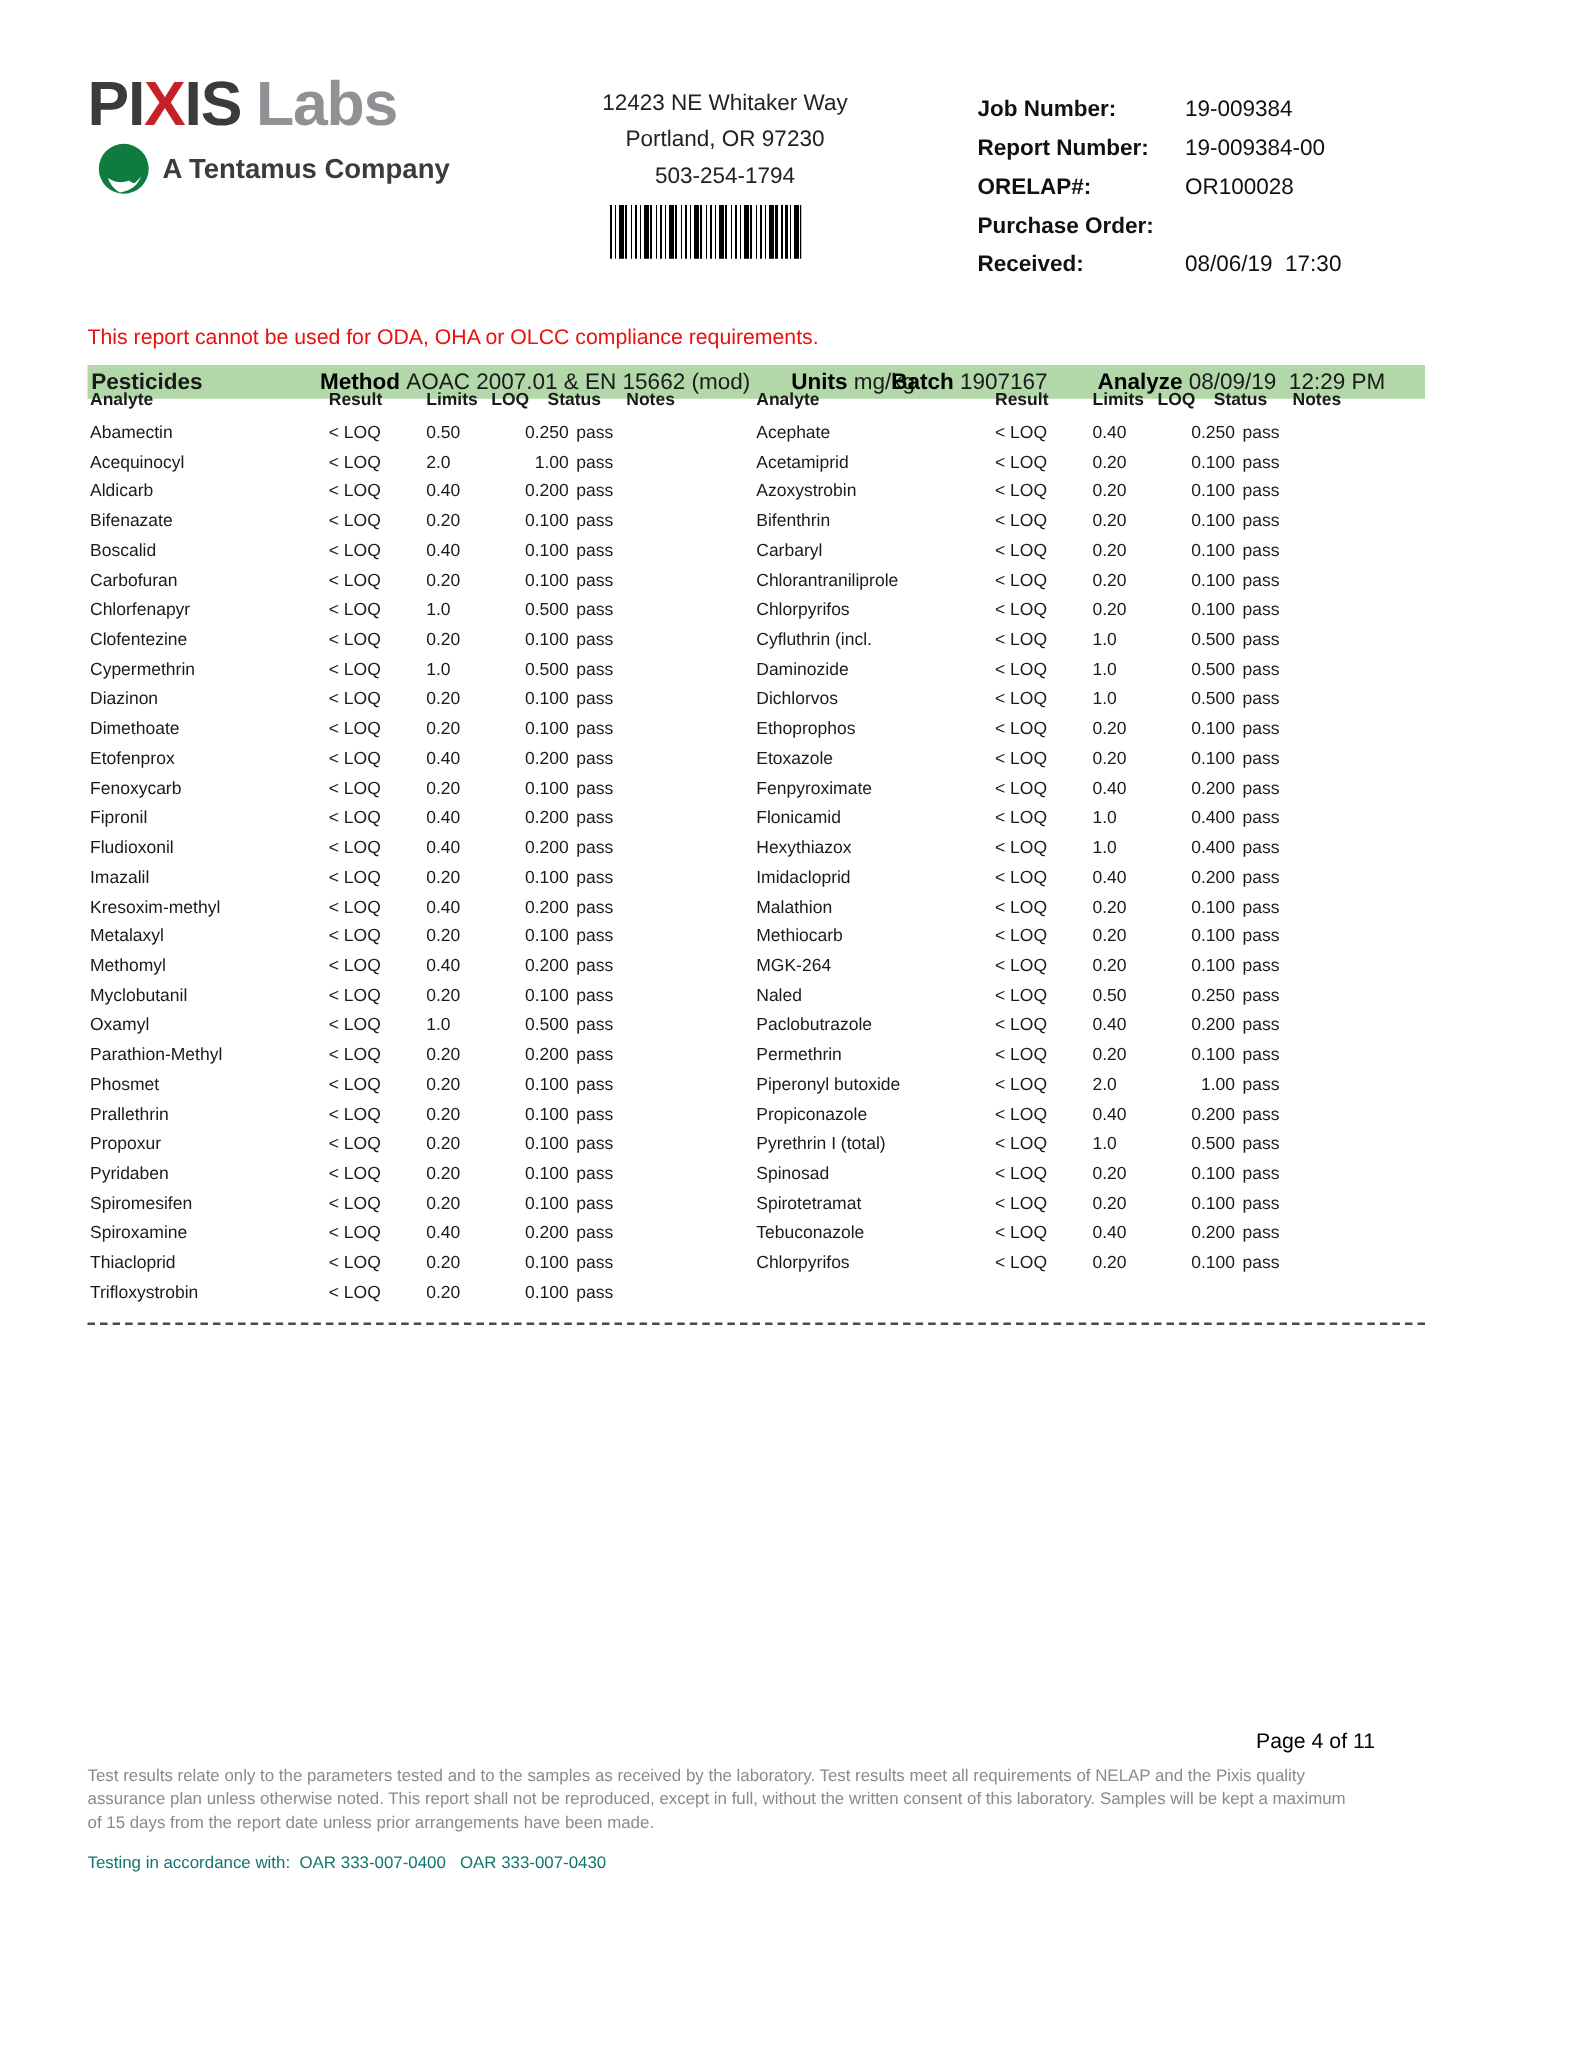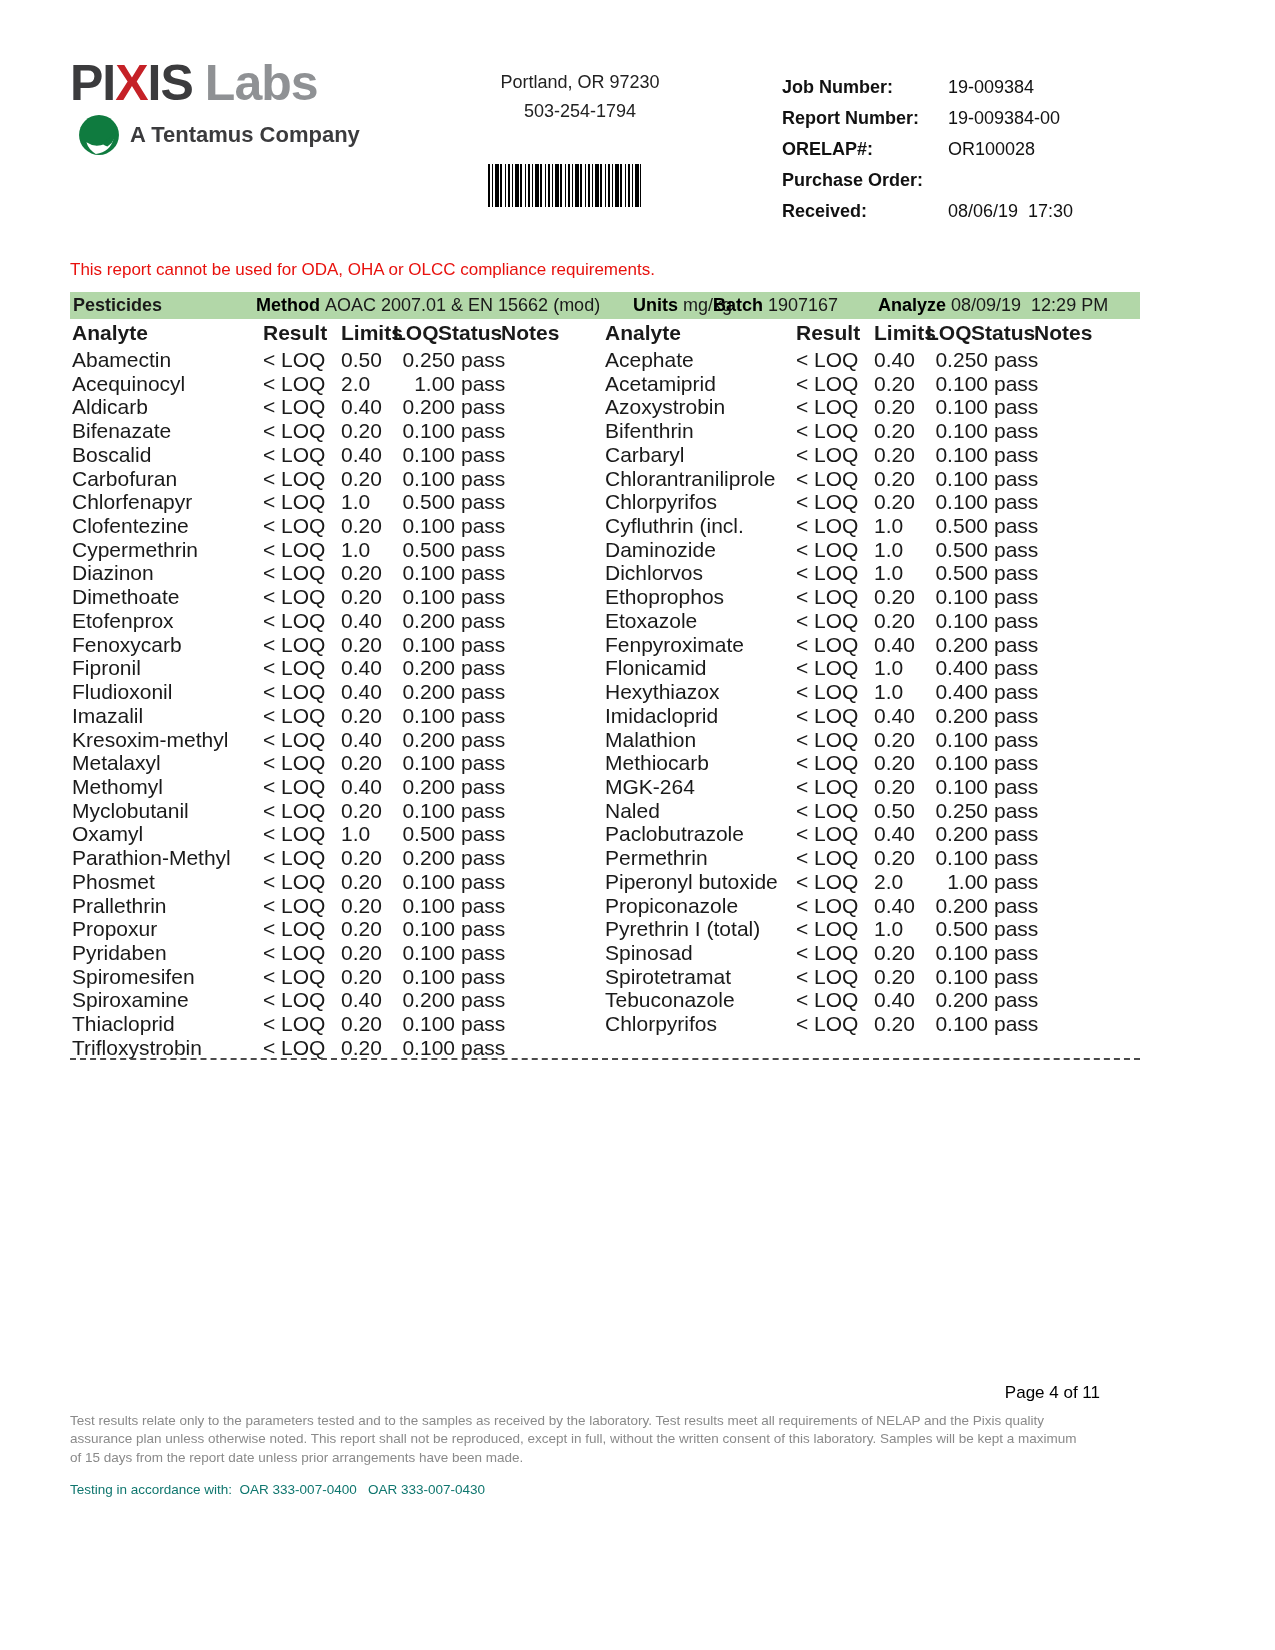--- a/index.html
+++ b/index.html
@@ -37,21 +37,21 @@
         background:#b2d7a8;font-size:18px;line-height:27px;}
   .band b{font-weight:bold;color:#000;}
   .band .bv{margin-left:5px;white-space:pre;}
   .b-title{position:absolute;left:3px;font-weight:bold;}
   .b-method{position:absolute;left:186px;}
   .b-units{position:absolute;left:563px;}
   .b-batch{position:absolute;left:643px;}
   .b-analyze{position:absolute;left:808px;}
 
   
-  .tgroup{position:absolute;top:322px;width:537px;font-size:21px;}
+  .tgroup{position:absolute;top:308px;width:537px;font-size:14px;}
   .tgroup.left{left:70px;}
   .tgroup.right{left:603px;}
   .thead{display:grid;grid-template-columns:193px 78px 52px 45px 63px 1fr;
          font-weight:bold;height:26px;line-height:22px;}
   .thead span{white-space:nowrap;}
   .trow{display:grid;grid-template-columns:193px 78px 52px 62px 1fr;
         height:23.72px;line-height:23.72px;white-space:nowrap;}
   .c-analyte{padding-left:2px;}
   .th-analyte{padding-left:2px;}
   .c-loq{text-align:right;}
@@ -80,20 +80,21 @@
           <circle cx="20" cy="20" r="19" fill="#0f7b3f"></circle>
           <path d="M8 27 Q20 35 34 23 Q31 36 17 38 Q10 34 8 27 Z" fill="#ffffff"></path>
           <path d="M23 27 Q33 23 35 13 Q38 24 28 31 Q24 30 23 27 Z" fill="#0f7b3f"></path>
         </svg>
       </span>
       <span class="logo-tag-text">A Tentamus Company</span>
     </div>
   </div>
 
   <div class="address">
+    <div>12423 NE Whitaker Way</div>
     <div>Portland, OR 97230</div>
     <div>503-254-1794</div>
   </div>
 
   <div class="barcode"></div>
 
   <div class="meta">
     <div class="meta-row">
         <span class="ml">Job Number:</span>
         <span class="mv">19-009384</span>

